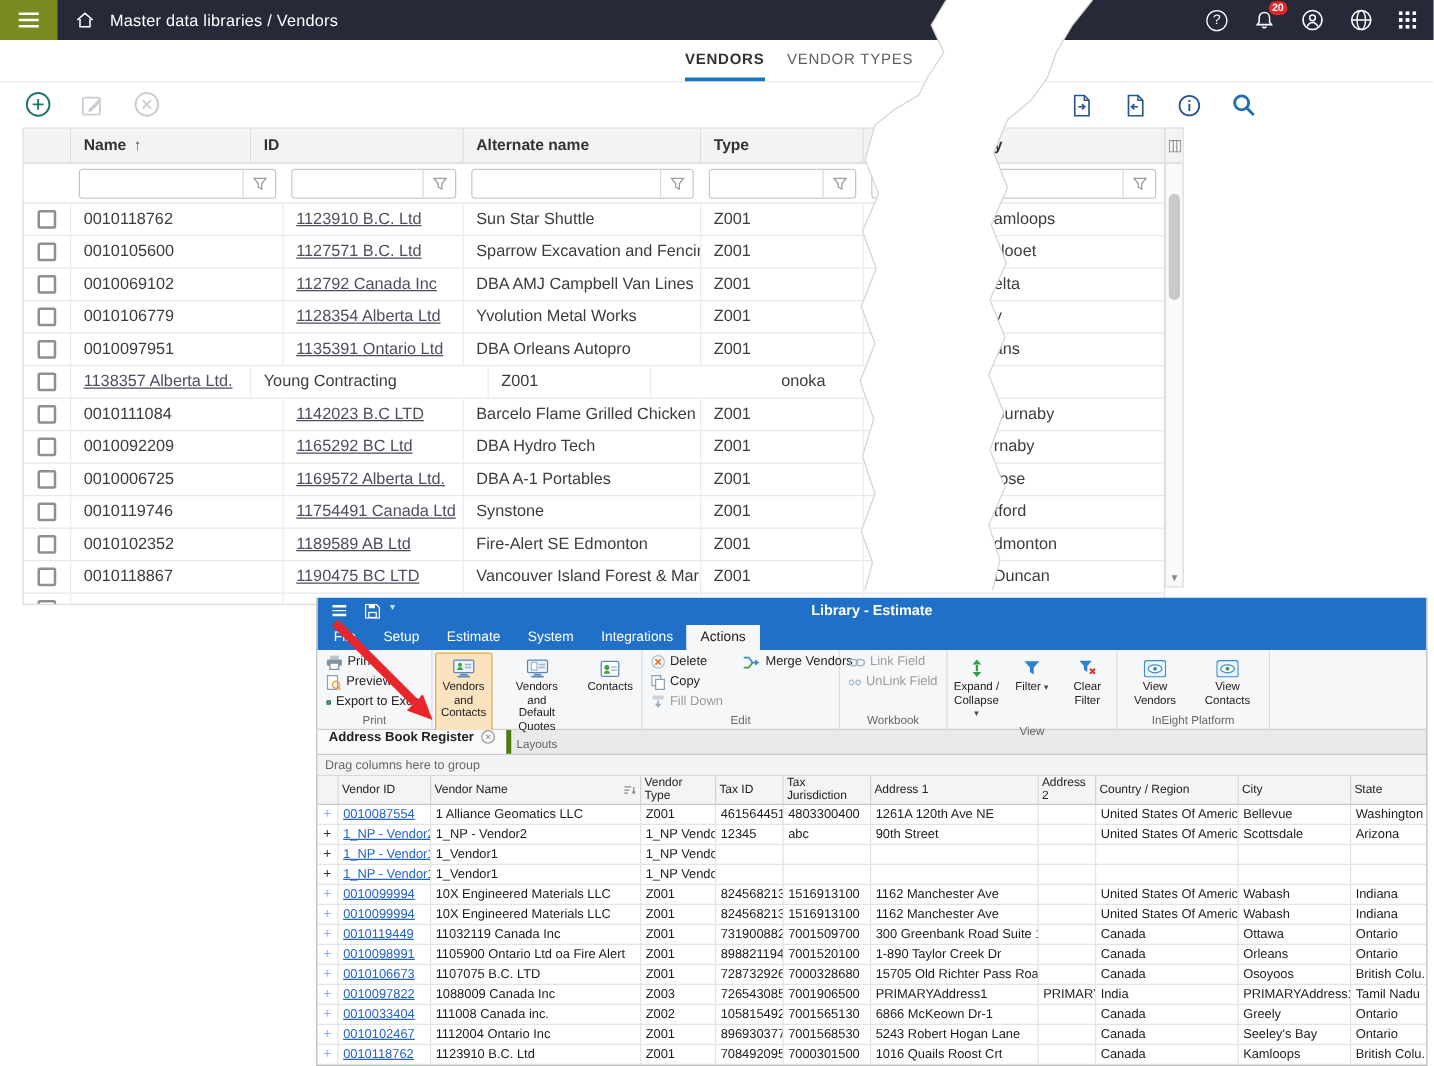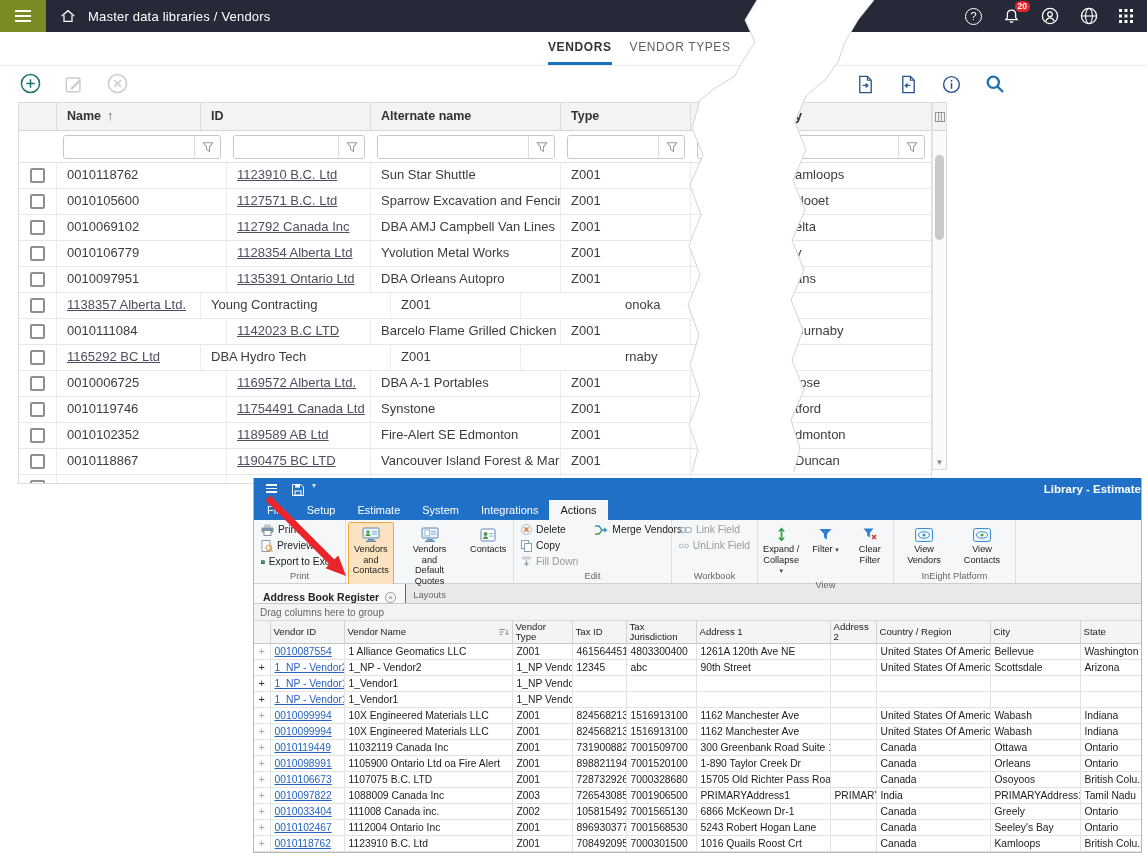--- a/index.html
+++ b/index.html
@@ -63,21 +63,21 @@
 
   
   #estapp{position:absolute;left:253px;top:478px;width:889px;height:375px;background:#fff;
     border:1px solid #b7b7b7;border-top:none;overflow:hidden}
   .est-title{position:relative;height:22px;background:#2170c8}
   .t-ic{position:absolute;top:4px;cursor:pointer;z-index:2}
   .t-ic.ham{left:12px;top:6px;display:flex;flex-direction:column;gap:2px}
   .t-ic.ham i{width:11px;height:1.5px;background:#fff;display:block}
   .t-ic.save{left:38px}
   .t-caret{position:absolute;left:58px;top:3px;color:#cfe0f4;font-size:8px;cursor:pointer;z-index:2}
-  .t-title{position:absolute;left:0;right:0;text-align:right;color:#fff;font-size:11.5px;
+  .t-title{position:absolute;left:0;right:0;text-align:center;color:#fff;font-size:11.5px;
     font-weight:bold;line-height:22px}
   .est-menu{height:20px;background:#2170c8;display:flex;align-items:stretch;padding-left:2px}
   .mtab{color:#fff;font-size:11px;line-height:20px;padding:0 11px;cursor:pointer}
   .mtab.active{background:#f6f7f8;color:#1a1a1a}
   .ribbon{height:64px;background:#f6f7f8;border-bottom:1px solid #cfcfcf;display:flex}
   .rgroup{display:flex;flex-direction:column;justify-content:space-between;
     border-right:1px solid #dcdddf;padding:2px 2px 0}
   .rbody{display:flex;flex:1}
   .rstack{display:flex;flex-direction:column;justify-content:flex-start;gap:1px}
   .rsmall{display:flex;align-items:center;gap:4px;font-size:10.3px;color:#222;height:15px;
@@ -89,22 +89,22 @@
   .rbig .bicon{height:19px;display:flex;align-items:center;justify-content:center}
   .rbig.sel{background:#fbe3c0;border-color:#eda93c}
   .g-print{width:92px}.g-layouts{width:168px}.g-edit{width:158px}.g-workbook{width:86px}
   .g-view{width:136px}.g-platform{width:122px}
   .g-layouts .rbody{gap:13px}
   .g-layouts .rbig{width:53px}
   .g-view .rbig{width:46px}
   .g-platform .rbig{width:56px}
   .caret{font-size:7px;color:#444}
   .est-tabbar{height:20px;background:#e8e9ea;border-bottom:1px solid #c9c9c9;display:flex}
-  .doc-tab{display:flex;align-items:flex-end;gap:6px;padding:0 9px;background:#f9f9f9;
-    border-right:1px solid #4d7c0f;font-size:10.5px;font-weight:bold;color:#222;cursor:pointer}
+  .doc-tab{display:flex;align-items:flex-start;gap:6px;padding:0 9px;background:#f9f9f9;
+    border-right:4px solid #4d7c0f;font-size:10.5px;font-weight:bold;color:#222;cursor:pointer}
   .tab-close{width:11px;height:11px;border:1px solid #9a9a9a;border-radius:50%;color:#777;
     font-size:8px;line-height:9px;text-align:center;font-weight:normal;cursor:pointer}
   .grouphint{height:17px;background:#f2f3f4;border-bottom:1px solid #d9d9d9;font-size:10px;
     color:#666;line-height:17px;padding-left:6px}
   table.egrid{border-collapse:collapse;table-layout:fixed;width:887px}
   .egrid th{height:22px;background:#f3f4f5;border-right:1px solid #d3d3d3;border-bottom:1px solid #c8c8c8;
     font-size:9.6px;font-weight:normal;color:#222;text-align:left;padding:0 3px;line-height:10px;
     overflow:hidden;white-space:normal}
   .egrid td{height:16px;font-size:10.3px;color:#1c1c1c;border-right:1px solid #e3e3e3;
     border-bottom:1px solid #e3e3e3;padding:0 4px;white-space:nowrap;overflow:hidden}
@@ -362,20 +362,21 @@
           <div class="wc c-id">0010111084</div>
           <div class="wc c-name"><span class="wlink">1142023 B.C LTD</span></div>
           <div class="wc c-alt">Barcelo Flame Grilled Chicken</div>
           <div class="wc c-type">Z001</div>
           <div class="wc c-city">Burnaby</div>
         </div>
         <div class="wrow">
           <div class="wc c-sel">
             <span class="cb"></span>
           </div>
+          <div class="wc c-id">0010092209</div>
           <div class="wc c-name"><span class="wlink">1165292 BC Ltd</span></div>
           <div class="wc c-alt">DBA Hydro Tech</div>
           <div class="wc c-type">Z001</div>
           <div class="wc c-city">rnaby</div>
         </div>
         <div class="wrow">
           <div class="wc c-sel">
             <span class="cb"></span>
           </div>
           <div class="wc c-id">0010006725</div>

